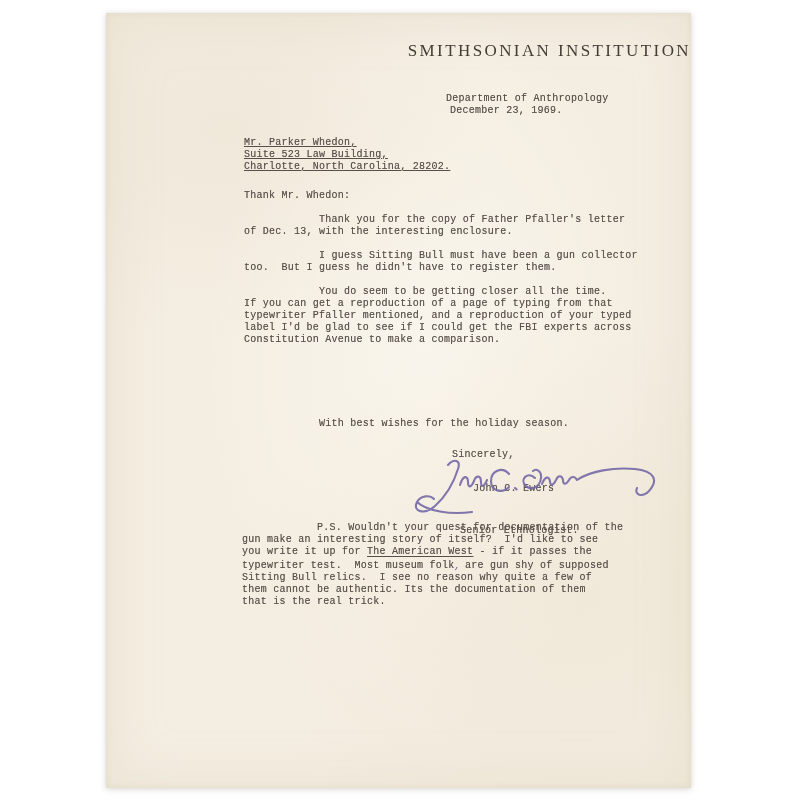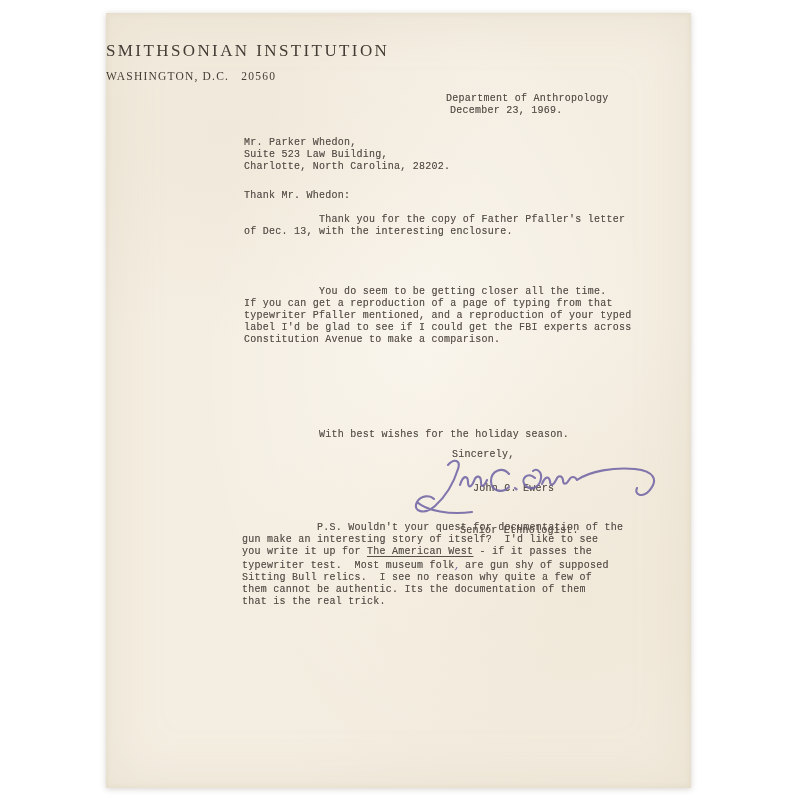--- a/index.html
+++ b/index.html
@@ -30,21 +30,21 @@
     font-size:10px;
     line-height:12px;
     letter-spacing:0.25px;
     color:#57504a;
     white-space:pre-wrap;
     text-shadow:0 0 0.5px rgba(87,80,74,0.55);
   }
   .serif-head{
     position:absolute;
     left:0;width:100%;
-    text-align:left;
+    text-align:right;
     font-family:"Liberation Serif", serif;
     color:#423c34;
     white-space:pre;
   }
   .lh-title{top:28px;font-size:17px;letter-spacing:2.4px;font-weight:500;}
   .lh-sub{top:57px;font-size:11.5px;letter-spacing:1.2px;}
   .underlined{text-decoration:underline;text-underline-offset:2px;}
   .ink-mark{
     color:#7468a6;
     font-family:"DejaVu Serif", serif;
@@ -62,43 +62,44 @@
     opacity:0.9;
   }
 </style>
 </head>
 <body>
 
 <div class="stage">
   <div class="paper">
 
     <div class="serif-head lh-title">SMITHSONIAN INSTITUTION</div>
-    <div class="serif-head lh-sub">WASHINGTON, D.C.   20560</div>
 
     <div class="type" style="left:322px;top:80px;padding-left:18px;">Department of Anthropology</div>
     <div class="type" style="left:344px;top:92px;">December 23, 1969.</div>
 
-    <div class="type" style="left:138px;top:124px;">Mr. Parker Whedon,
+    <div class="type" style="left:138px;top:124px;text-decoration:underline;">Mr. Parker Whedon,
 Suite 523 Law Building,
 Charlotte, North Carolina, 28202.</div>
 
     <div class="type" style="left:138px;top:177px;">Thank Mr. Whedon:</div>
 
     <div class="type" style="left:138px;top:201px;width:420px;">            Thank you for the copy of Father Pfaller's letter
 of Dec. 13, with the interesting enclosure.</div>
 
+    <div class="type" style="left:138px;top:237px;width:420px;">            I guess Sitting Bull must have been a gun collector
+too.  But I guess he didn't have to register them.</div>
 
     <div class="type" style="left:138px;top:273px;width:430px;">            You do seem to be getting closer all the time.
 If you can get a reproduction of a page of typing from that
 typewriter Pfaller mentioned, and a reproduction of your typed
 label I'd be glad to see if I could get the FBI experts across
 Constitution Avenue to make a comparison.</div>
 
 
-    <div class="type" style="left:138px;top:405px;width:420px;margin-top:11px;">            With best wishes for the holiday season.</div>
+    <div class="type" style="left:138px;top:405px;width:420px;">            With best wishes for the holiday season.</div>
 
     <div class="type" style="left:346px;top:436px;">Sincerely,</div>
 
     <svg class="sig-svg" viewBox="0 0 270 64" aria-label="signature">
       <path d="M46,12 C52,5 59,7 56,16 C52,29 44,43 33,53 C23,62 10,59 15,49 C19,42 28,42 32,46
                M15,49 C25,58 48,62 70,59
                M58,32 C61,22 66,22 66,29 C66,35 69,35 72,28 C74,22 79,22 79,29 C79,35 82,34 85,27
                M107,21 C100,13 89,18 89,28 C89,38 100,41 107,34
                M113,35 l1.6,1.4
                M133,25 C126,18 118,26 123,32 C129,39 138,34 139,25 C140,18 134,15 131,18

